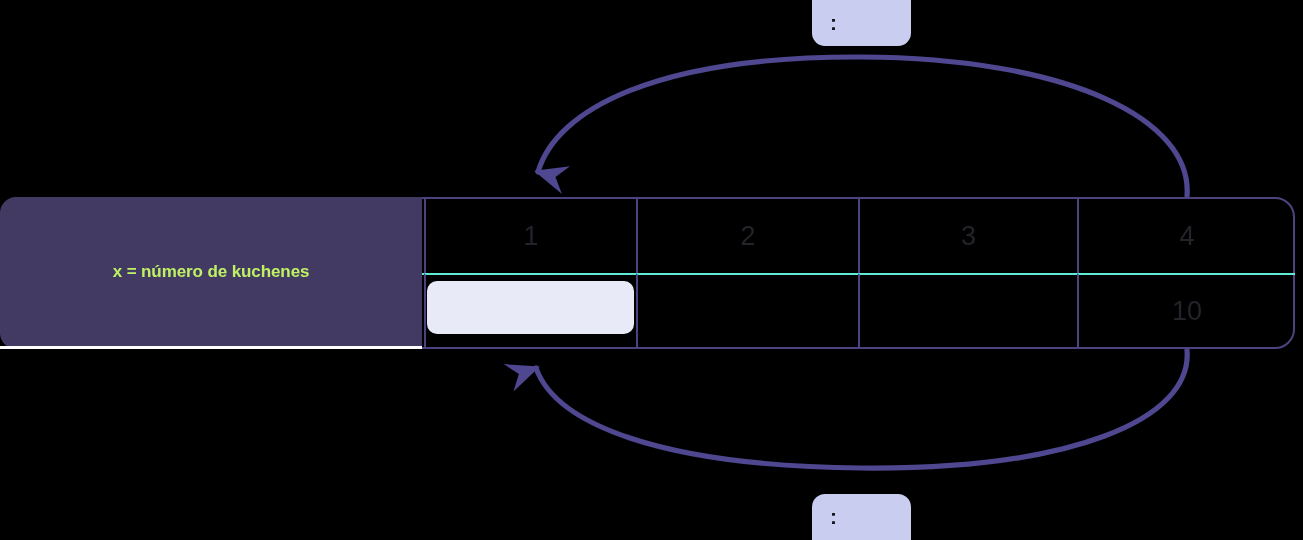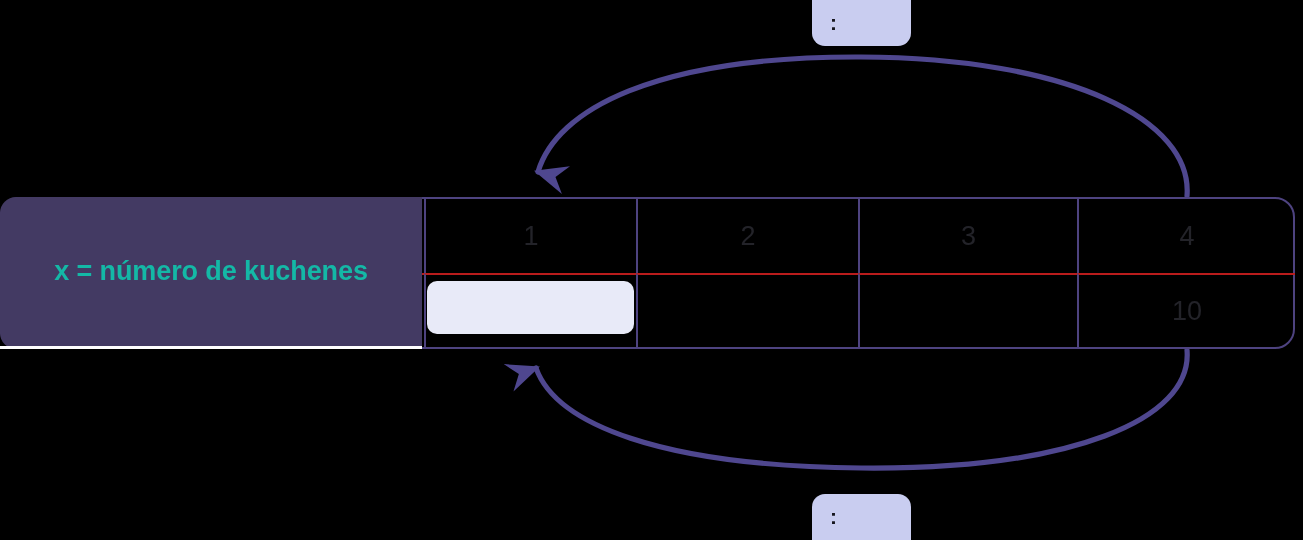--- a/index.html
+++ b/index.html
@@ -76,21 +76,21 @@
     height: 152px;
     border: 2px solid #4e4380;
     border-radius: 20px;
     box-sizing: border-box;
     display: grid;
     grid-template-columns: 422px 212px 222px 219px 218px;
     grid-template-rows: 1fr 1fr;
   }
   .cell {
     border-left: 2px solid #4e4380;
-    border-top: 2px solid #b91c1c;
+    border-top: 2px solid #5eead4;
     display: flex;
     align-items: center;
     justify-content: center;
     color: #232329;
     font-size: 27px;
     box-sizing: border-box;
     overflow: hidden;
   }
   .cell.r0 { border-top: none; }
   .cell.c0 { border-left: none; }
@@ -107,22 +107,22 @@
     border-radius: 16px 0 0 16px;
     box-sizing: border-box;
     display: flex;
     flex-direction: column;
   }
   .label-row {
     flex: 1 1 50%;
     display: flex;
     align-items: center;
     justify-content: center;
-    color: #14b8a6;
-    font-size: 27px;
+    color: #bef264;
+    font-size: 17px;
     font-weight: 700;
     letter-spacing: -0.1px;
     box-sizing: border-box;
     padding: 12px 16px;
   }
   .label-divider {
     height: 3px;
     background: #ffffff;
     width: 100%;
     flex: 0 0 3px;

